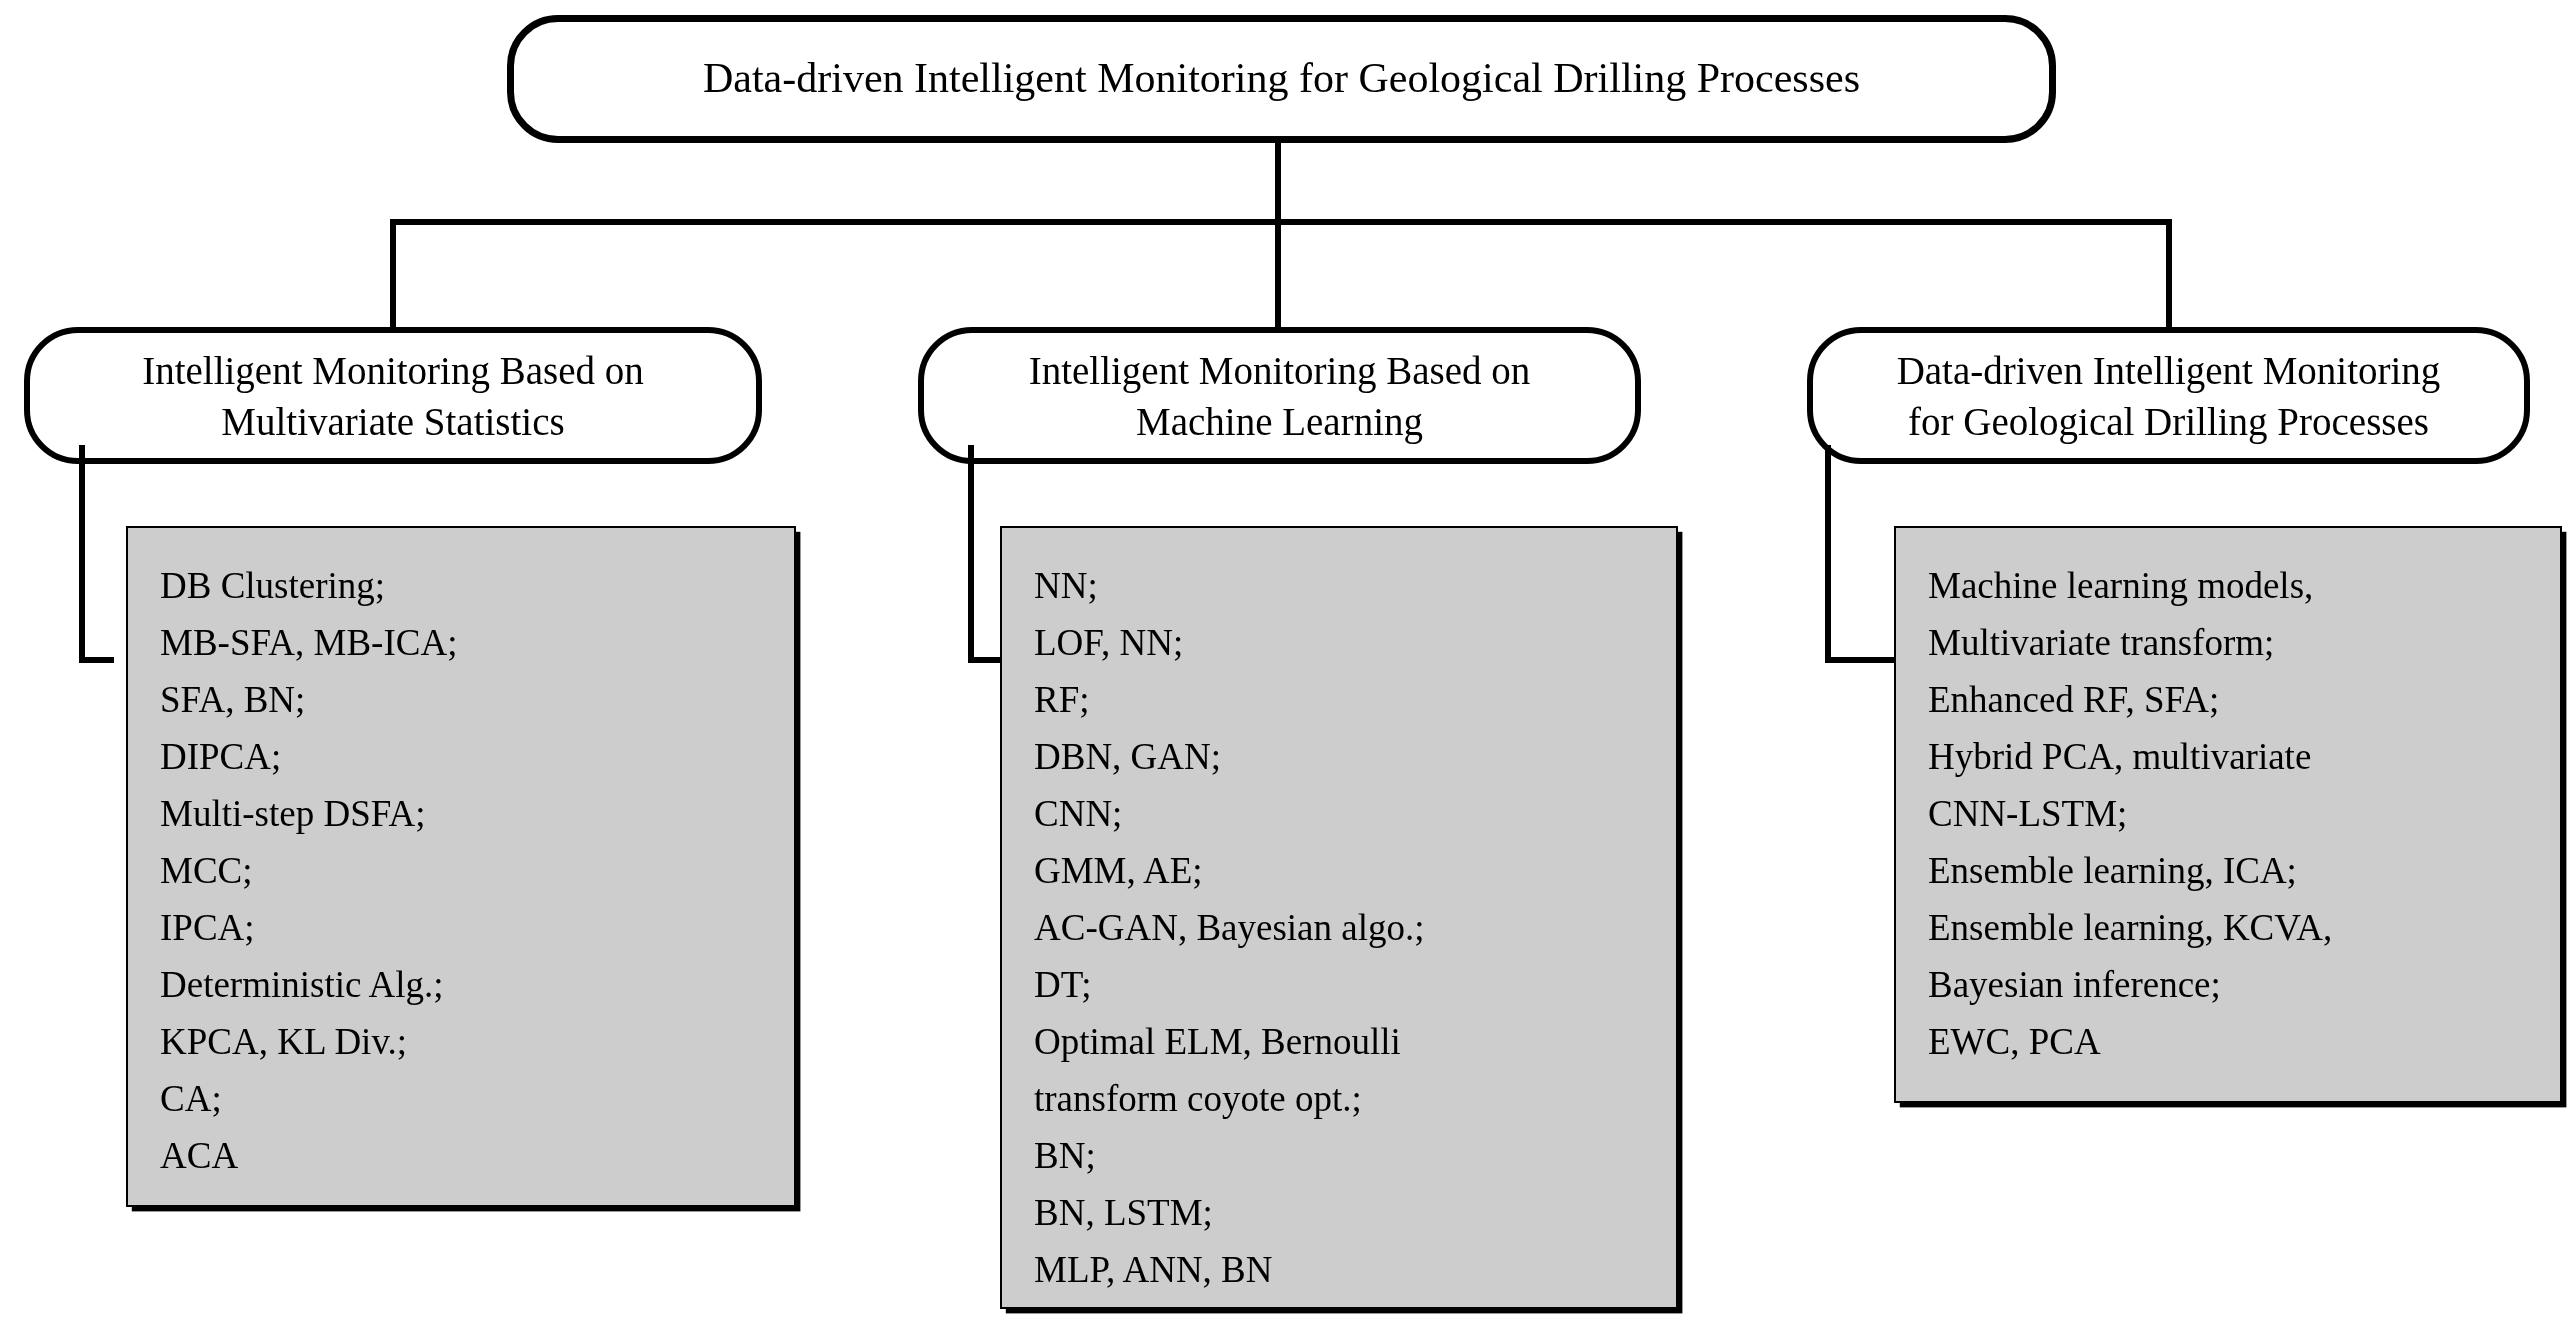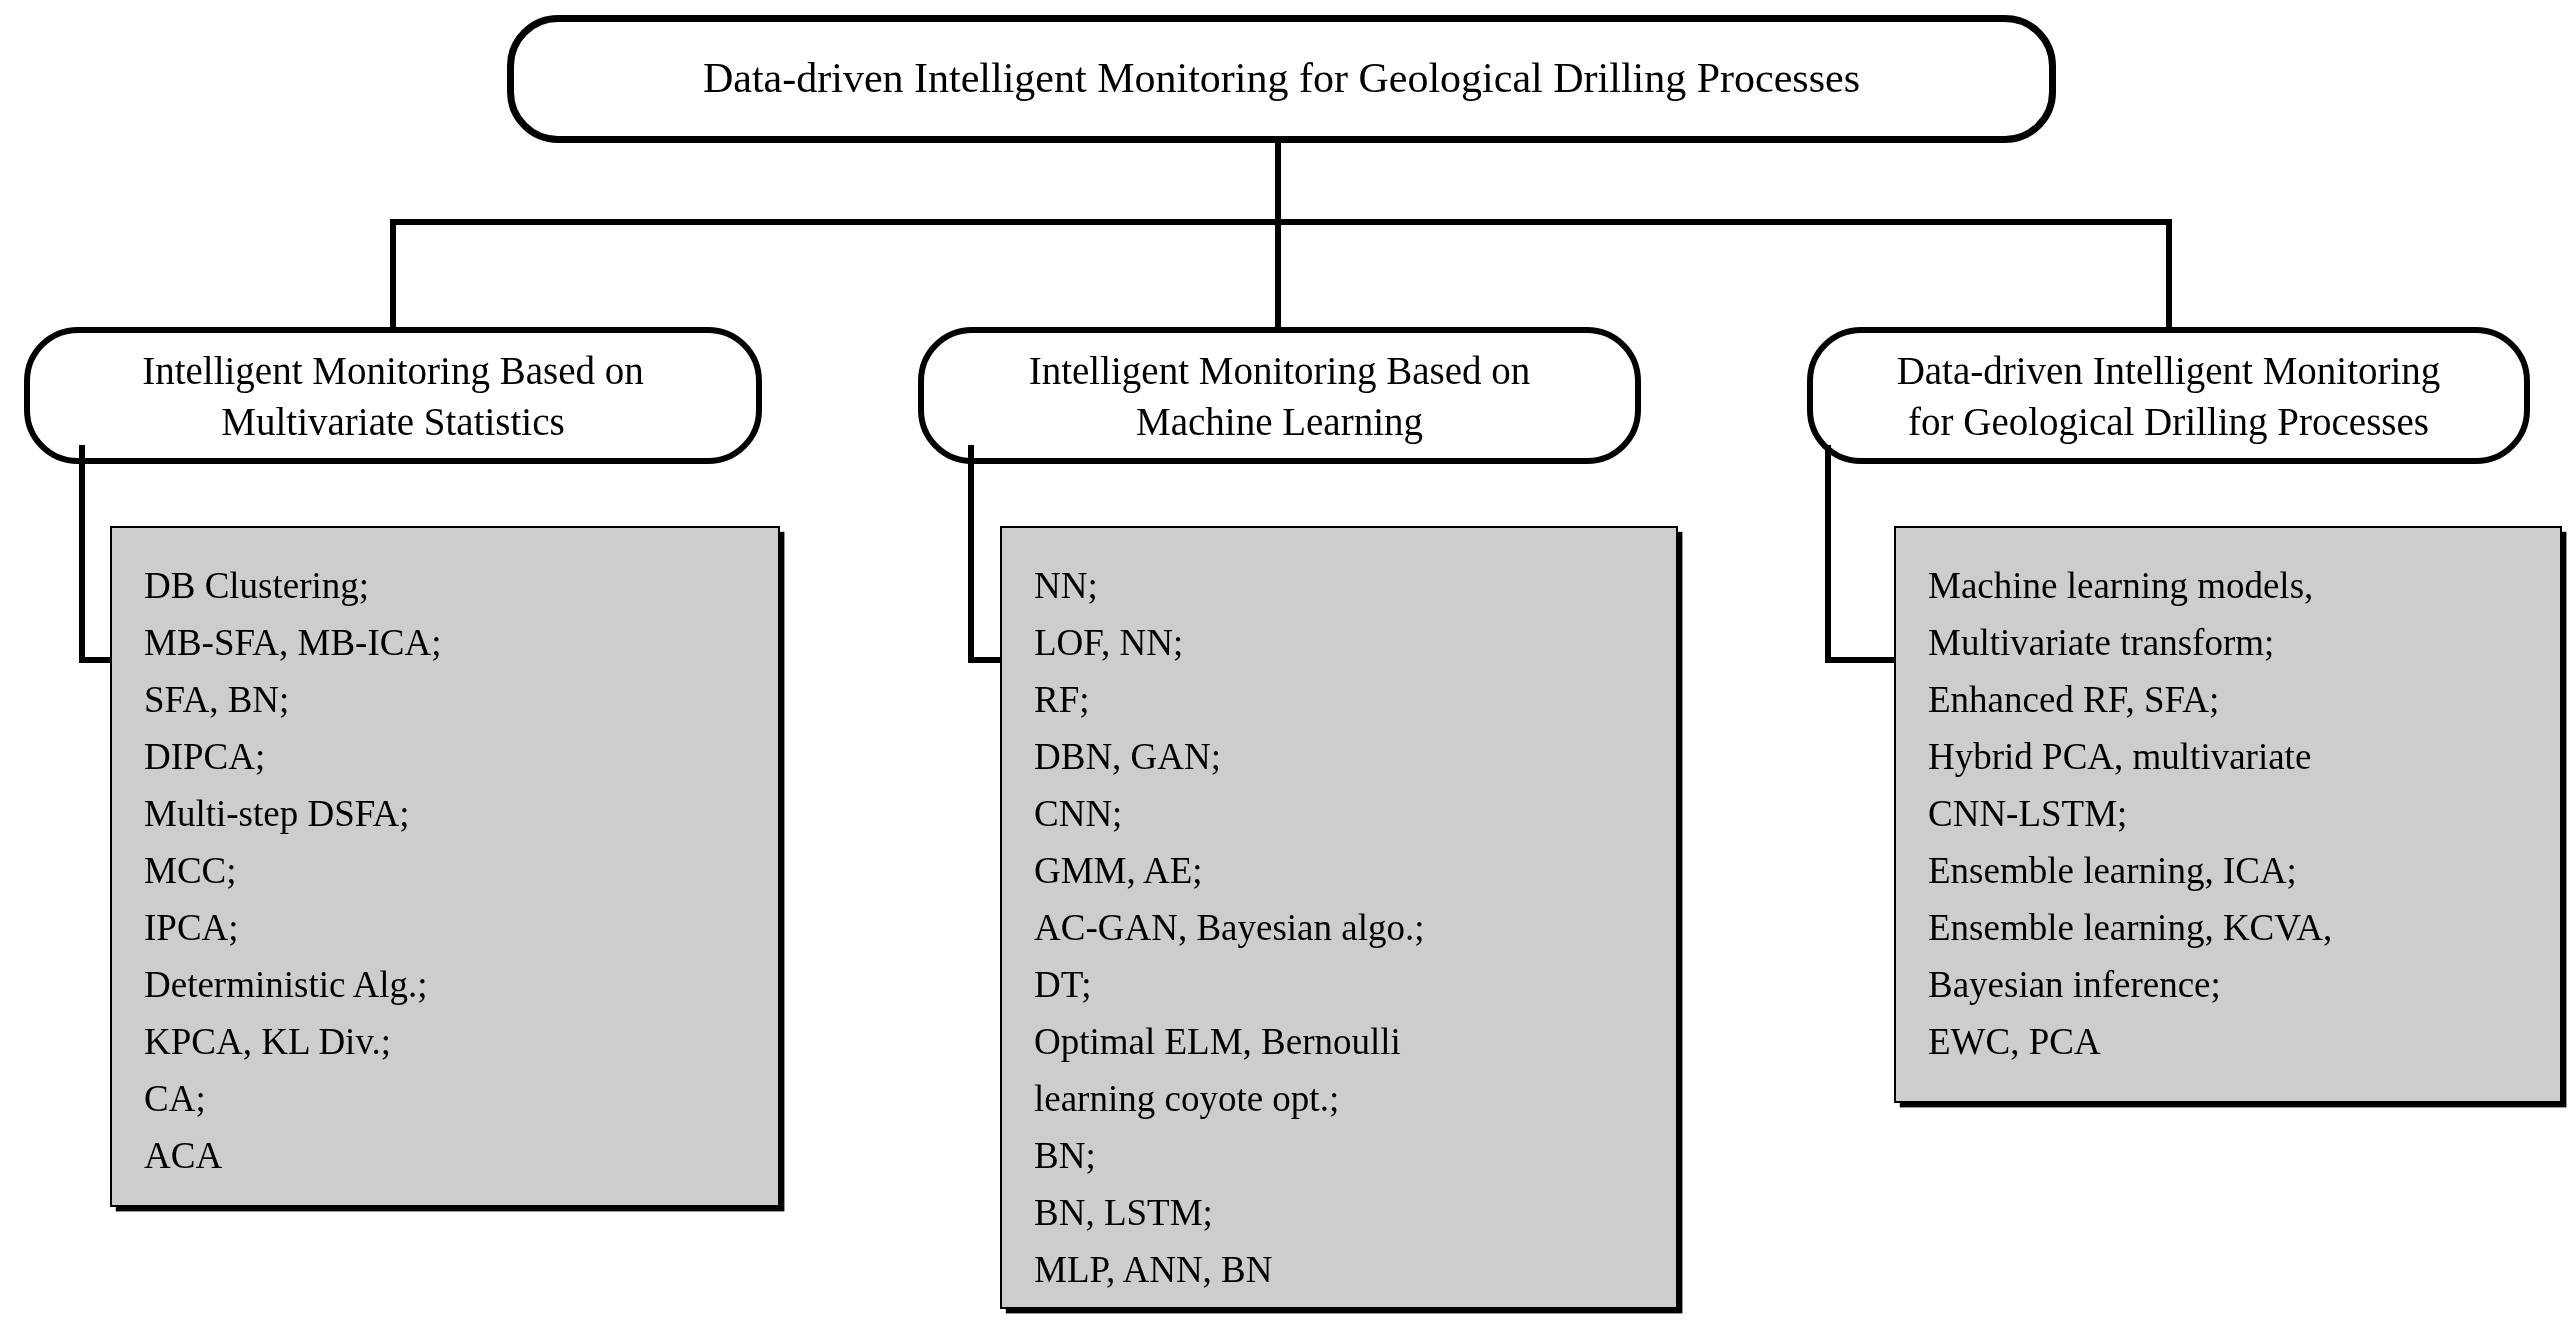--- a/index.html
+++ b/index.html
@@ -64,21 +64,21 @@
   
   .methods-box {
     position: absolute;
     background: var(--box-fill);
     border: 2.9px solid var(--box-border);
     box-shadow: 5.1px 5.1px 0 -0.7px #000;
     padding: 29px 14.7px 0 32px;
     font-size: 37px;
     line-height: 57px;
   }
-  #box-ms   { left: 110px;  top: 526px; width: 670px; height: 681px;  }
+  #box-ms   { left: 126px;  top: 526px; width: 670px; height: 681px;  }
   #box-ml   { left: 1000px; top: 526px; width: 678px; height: 783px; }
   #box-ddim { left: 1894px; top: 526px; width: 668px; height: 577px;  }
   .method-line { white-space: nowrap; }
 </style>
 </head>
 <body>
 
 <div class="canvas">
 
   <div class="pill" id="root-pill">
@@ -129,21 +129,21 @@
   <div class="methods-box" id="box-ml">
       <div class="method-line">NN;</div>
       <div class="method-line">LOF, NN;</div>
       <div class="method-line">RF;</div>
       <div class="method-line">DBN, GAN;</div>
       <div class="method-line">CNN;</div>
       <div class="method-line">GMM, AE;</div>
       <div class="method-line">AC-GAN, Bayesian algo.;</div>
       <div class="method-line">DT;</div>
       <div class="method-line">Optimal ELM, Bernoulli</div>
-      <div class="method-line">learning coyote opt.;</div>
+      <div class="method-line">transform coyote opt.;</div>
       <div class="method-line">BN;</div>
       <div class="method-line">BN, LSTM;</div>
       <div class="method-line">MLP, ANN, BN</div>
     </div>
 
   <div class="methods-box" id="box-ddim">
       <div class="method-line">Machine learning models,</div>
       <div class="method-line">Multivariate transform;</div>
       <div class="method-line">Enhanced RF, SFA;</div>
       <div class="method-line">Hybrid PCA, multivariate</div>

